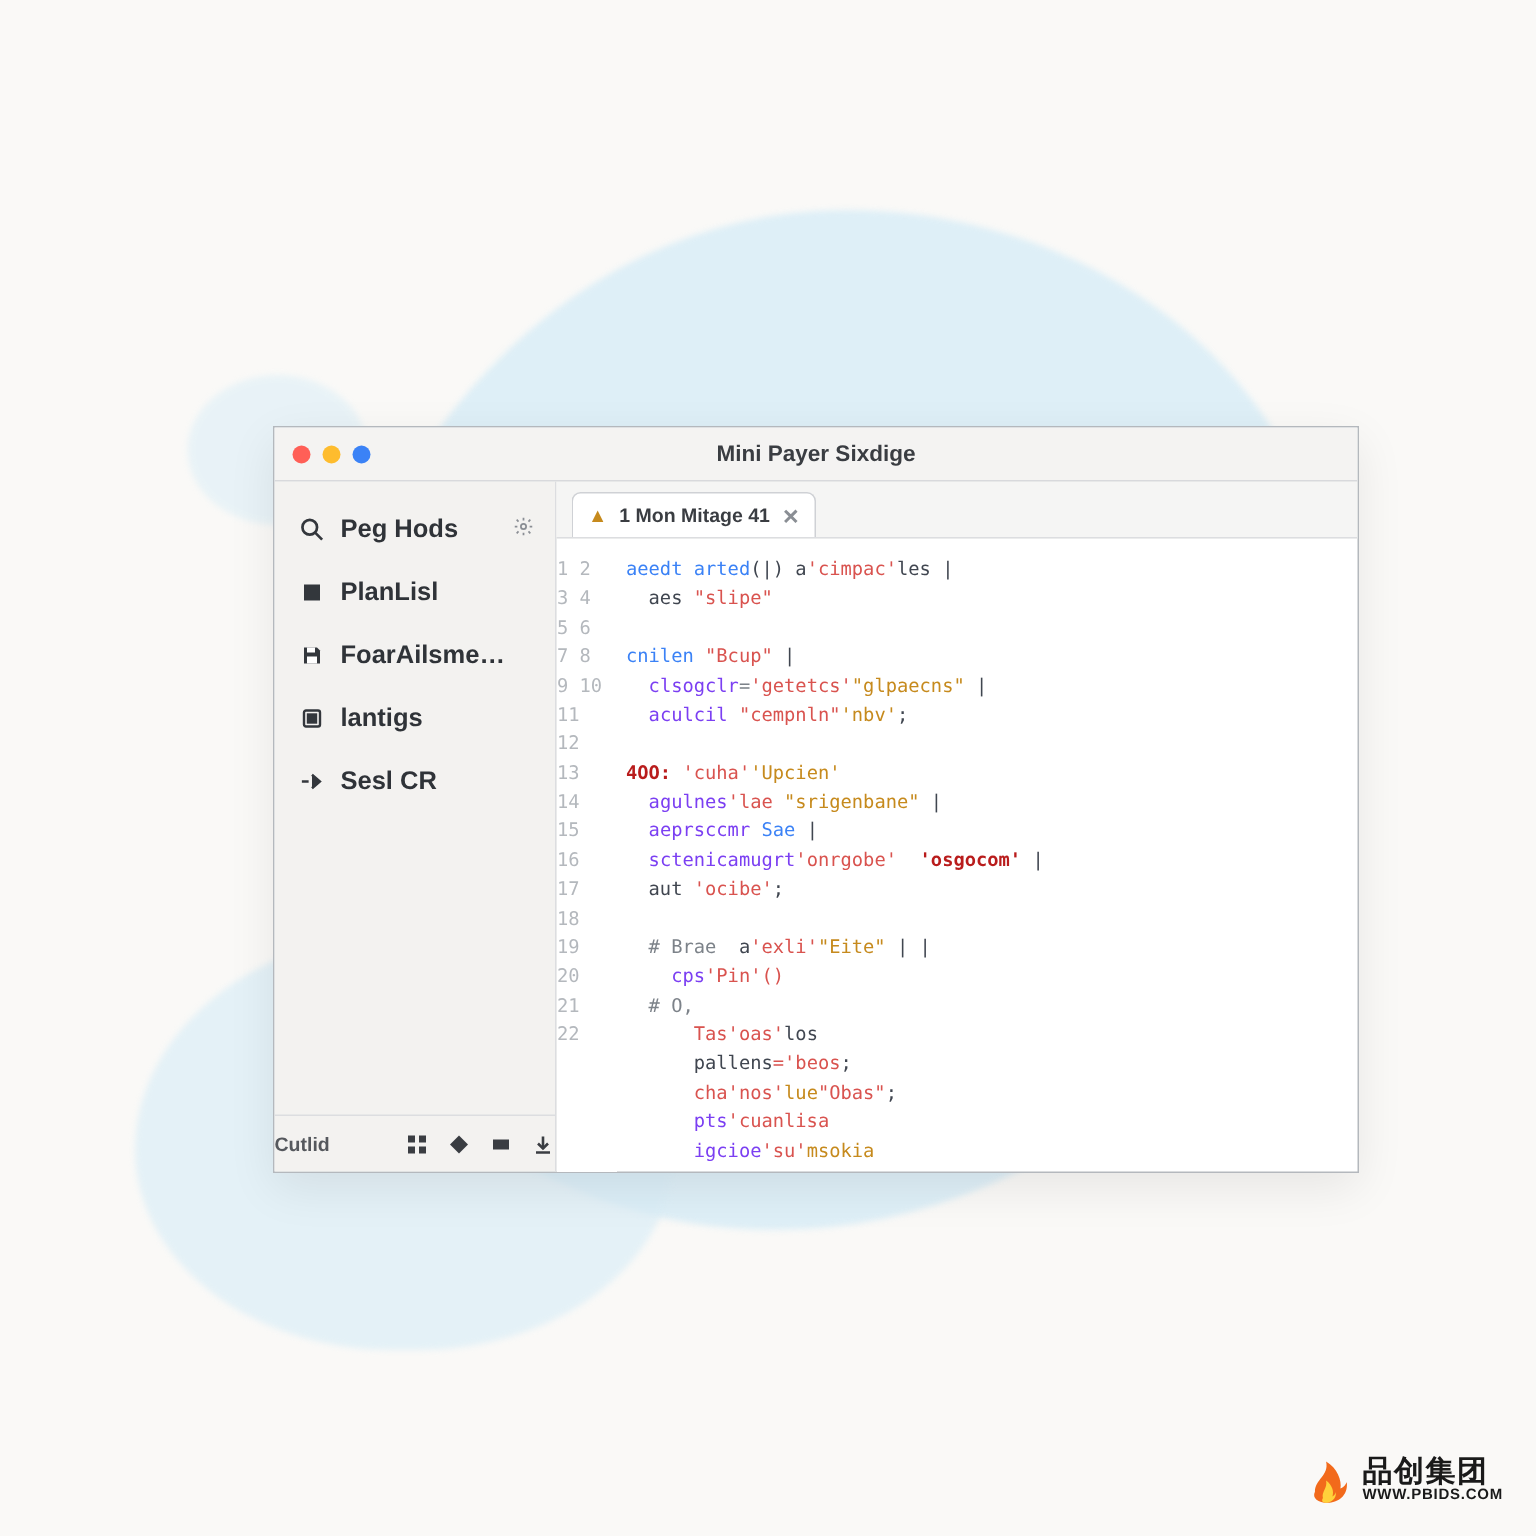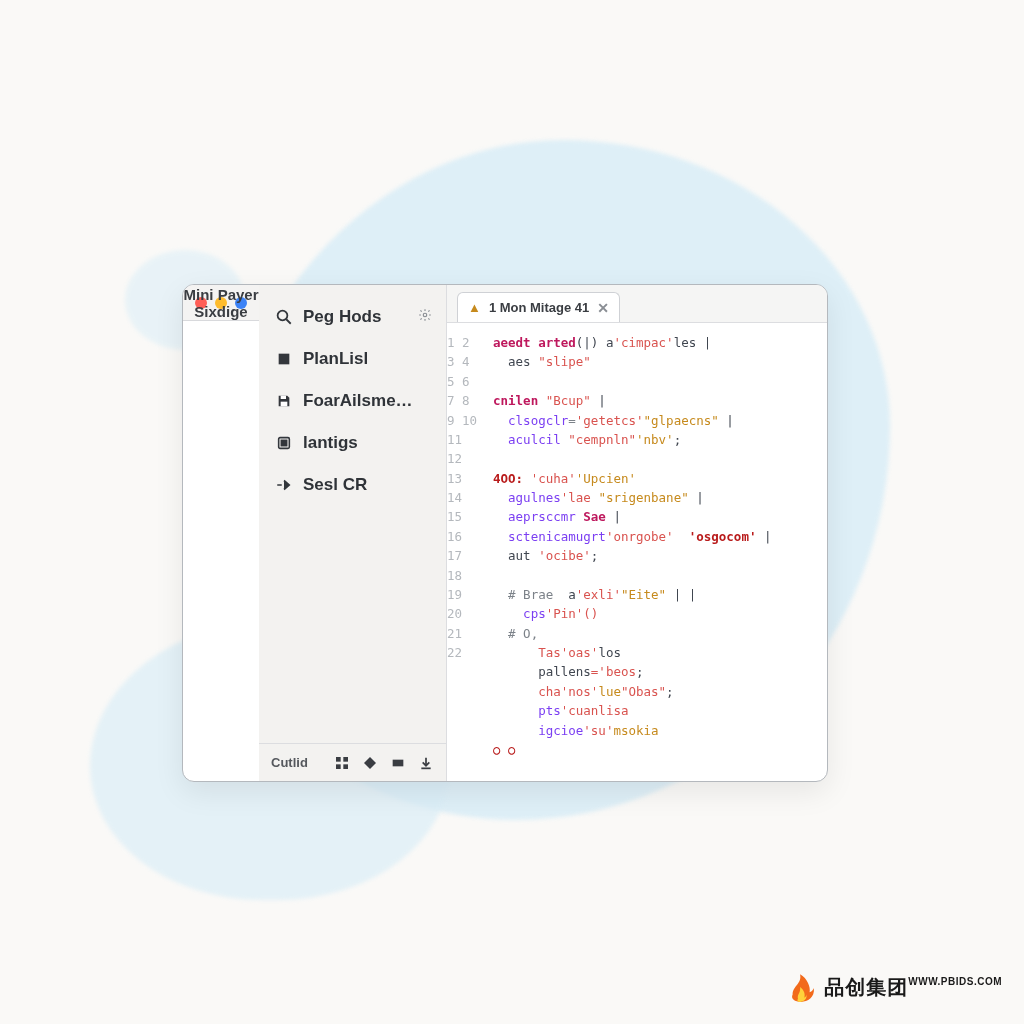--- a/index.html
+++ b/index.html
@@ -19,26 +19,26 @@
     opacity: .9;
   }
   .blob.b1 { width: 680px; height: 680px; left: 210px; top: 140px; border-radius: 52% 48% 55% 45% / 60% 42% 58% 40%; }
   .blob.b2 { width: 360px; height: 280px; left: 90px;  top: 620px; border-radius: 55% 45% 50% 50%; opacity:.7;}
   .blob.b3 { width: 120px; height: 100px; left: 125px; top: 250px; border-radius: 50%; opacity:.55;}
 
   
   .window {
     position: absolute;
     left: 182px; top: 284px;
-    width: 646px; height: 498px;
+    width: 724px; height: 498px;
     background: #fff;
     border: 1.5px solid #b4b8bd;
-    border-radius: 12px;
+    border-radius: 0;
     box-shadow: 0 10px 30px rgba(0,0,0,.08);
-    display: flex; flex-direction: row;
+    display: flex; flex-direction: column;
     overflow: hidden;
   }
 
   .titlebar {
     height: 36px;
     background: #f4f3f2;
     border-bottom: 1px solid #d8d9dc;
     display: flex; align-items: center;
     padding: 0 12px;
     position: relative;
@@ -77,21 +77,21 @@
     color: #33373c;
   }
   .nav-item .badge-gear {
     position:absolute; right:8px; top:50%; transform:translateY(-50%);
     color:#8a8e94;
   }
 
   .sidebar-footer {
     border-top: 1px solid #dcdde0;
     height: 38px; display:flex; align-items:center;
-    padding: 0 12px; gap: 12px;
+    padding: 0 0; gap: 12px;
     color:#55585d; font-size: 13px; font-weight: 600;
   }
   .sidebar-footer .spacer { flex: 1; }
   .sidebar-footer .ficon { width:16px; height:16px; color:#3a3d42; cursor:pointer; }
 
   
   .main { flex:1; display:flex; flex-direction:column; min-width:0; }
   .tabstrip {
     height: 38px; background:#f5f5f4;
     border-bottom:1px solid #dcdde0;
@@ -117,35 +117,35 @@
     font-size: 12.5px; line-height: 1.55;
     color:#404650;
   }
   .gutter {
     width: 40px; 
     padding: 10px 8px 10px 0;
     color:#b4b8bd; user-select:none;
     background:#ffffff;
   }
   .code { flex:1; padding: 10px 12px 10px 6px; white-space: pre; }
-  .code .kw { color:#be185d; font-weight:700;text-align:right; }
+  .code .kw { color:#3b82f6; font-weight:400;text-align:right; }
   .code .str{ color:#d9534f; }
   .code .lit{ color:#c68a1d; }
   .code .fn { color:#7b3ff2; }
   .code .cm { color:#7c8289; }
   .code .ok { color:#b91c1c; font-weight:600; }
 
   
   .watermark {
     position:absolute; right:22px; bottom:20px;
     display:flex; align-items:center; gap:8px;
     font-family: Arial, sans-serif;
   }
   .watermark .flame { width:34px; height:34px; }
-  .watermark .txt  { display:flex; flex-direction:row; line-height:1.05; }
+  .watermark .txt  { display:flex; flex-direction:column; line-height:1.05; }
   .watermark .cn   { font-size:20px; font-weight:900; color:#1a1a1a; letter-spacing:1px;}
   .watermark .url  { font-size:10px; font-weight:700; color:#1a1a1a; letter-spacing:.5px;}
 </style>
 </head>
 <body>
 
 <div class="blob b1"></div>
 <div class="blob b2"></div>
 <div class="blob b3"></div>
 

